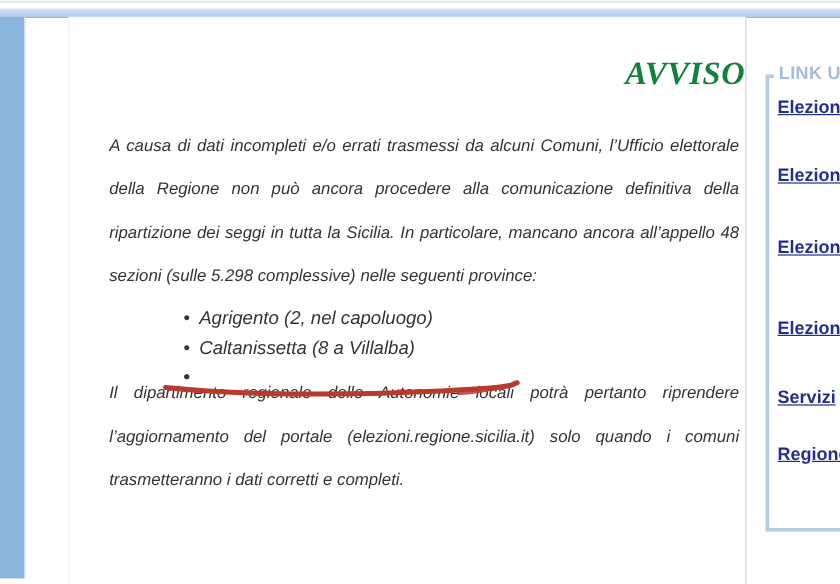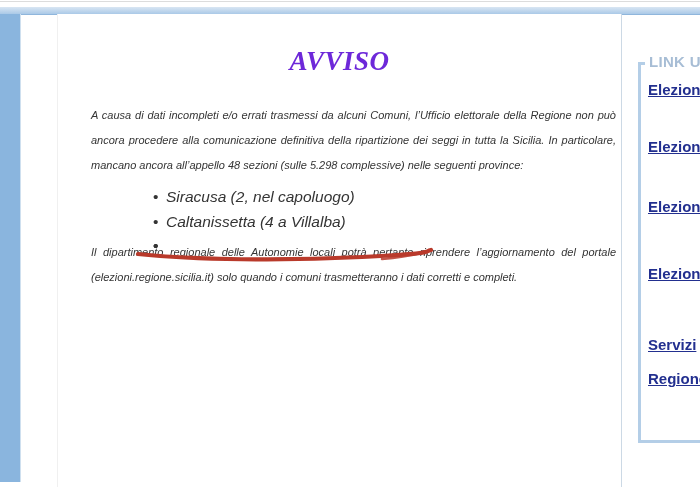--- a/index.html
+++ b/index.html
@@ -31,35 +31,35 @@
   .notice-panel {
     position: absolute; left: 57px; top: 14px; width: 565px; height: 473px;
     background: #ffffff;
     border-right: 1px solid #ccd9e5;
     border-left: 1px solid #f0f0f0;
     box-sizing: border-box;
     color: #333333;
   }
   .notice-title {
     margin: 32px 0 0 0;
-    text-align: center;
+    text-align: right;
     font-family: "Liberation Serif", "DejaVu Serif", serif;
     font-style: italic;
     font-weight: 700;
     font-size: 27px;
     line-height: 30px;
-    color: #6d28d9;
+    color: #15803d;
     letter-spacing: 0.5px;
   }
   .notice-par {
     margin: 27px 0 0 0;
     padding: 0 5px 0 33px;
     font-style: italic;
-    font-size: 11px;
-    line-height: 25px;
+    font-size: 14px;
+    line-height: 36px;
     text-align: justify;
     color: #343434;
   }
   .notice-par.second { margin-top: 6px; }
 
   ul.province-list {
     list-style: none;
     margin: 7px 0 0 0;
     padding: 0 0 0 95px;
     font-style: italic;
@@ -106,43 +106,43 @@
     line-height: 17px;
     color: #222f8f;
     text-decoration: underline;
     white-space: nowrap;
     cursor: pointer;
   }
   .lnk-0 { top: 81px; }
   .lnk-1 { top: 138px; }
   .lnk-2 { top: 198px; }
   .lnk-3 { top: 265px; }
-  .lnk-4 { top: 336px; }
+  .lnk-4 { top: 323px; }
   .lnk-5 { top: 370px; }
 </style>
 </head>
 <body>
 
 <div class="top-hairline"></div>
 <div class="top-band"></div>
 <div class="left-bar"></div>
 
 <div class="notice-panel">
   <h1 class="notice-title">AVVISO</h1>
 
   <p class="notice-par">A causa di dati incompleti e/o errati trasmessi da alcuni Comuni, l’Ufficio elettorale della Regione non può ancora procedere alla comunicazione definitiva della ripartizione dei seggi in tutta la Sicilia. In particolare, mancano ancora all’appello 48 sezioni (sulle 5.298 complessive) nelle seguenti province:</p>
 
   <ul class="province-list">
     <li>
       <span class="bullet">•</span>
-      <span>Siracusa (2, nel capoluogo)</span>
+      <span>Agrigento (2, nel capoluogo)</span>
     </li>
     <li>
       <span class="bullet">•</span>
-      <span>Caltanissetta (4 a Villalba)</span>
+      <span>Caltanissetta (8 a Villalba)</span>
     </li>
     <li>
       <span class="bullet">•</span>
       <svg class="red-underline" width="302" height="16" viewBox="0 0 302 16">
         <path d="M4 7 C 60 13, 150 14, 228 10 S 288 5, 297 3" fill="none" stroke-width="4.2" stroke-linecap="round" stroke="#b93a2b"></path>
         <path d="M248 12 q 26 -2 46 -8" fill="none" stroke-width="2.6" stroke-linecap="round" opacity="0.85" stroke="#b93a2b"></path>
       </svg>
     </li>
     <li>
       <span class="bullet">•</span>

